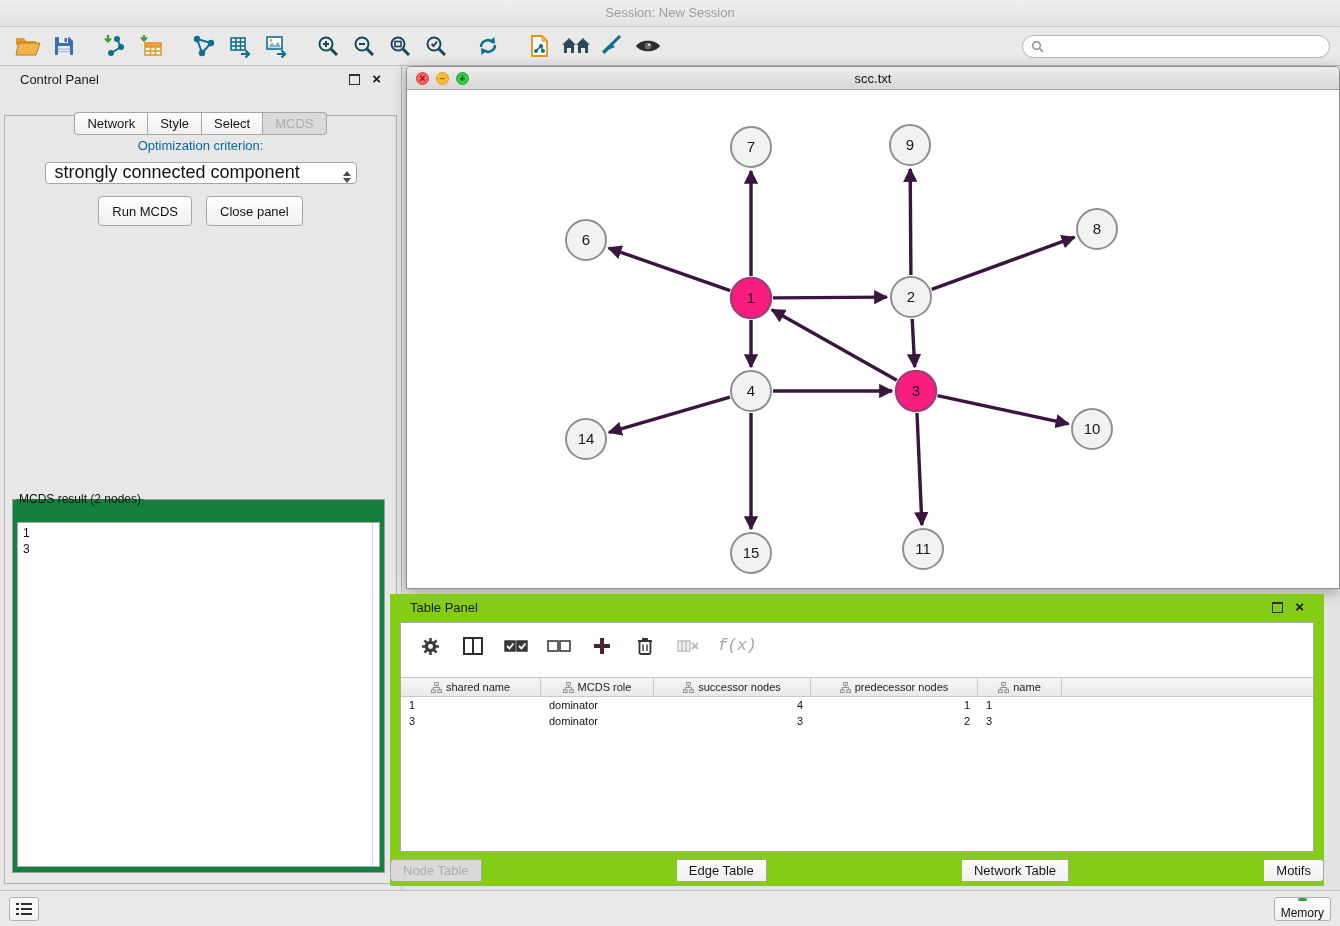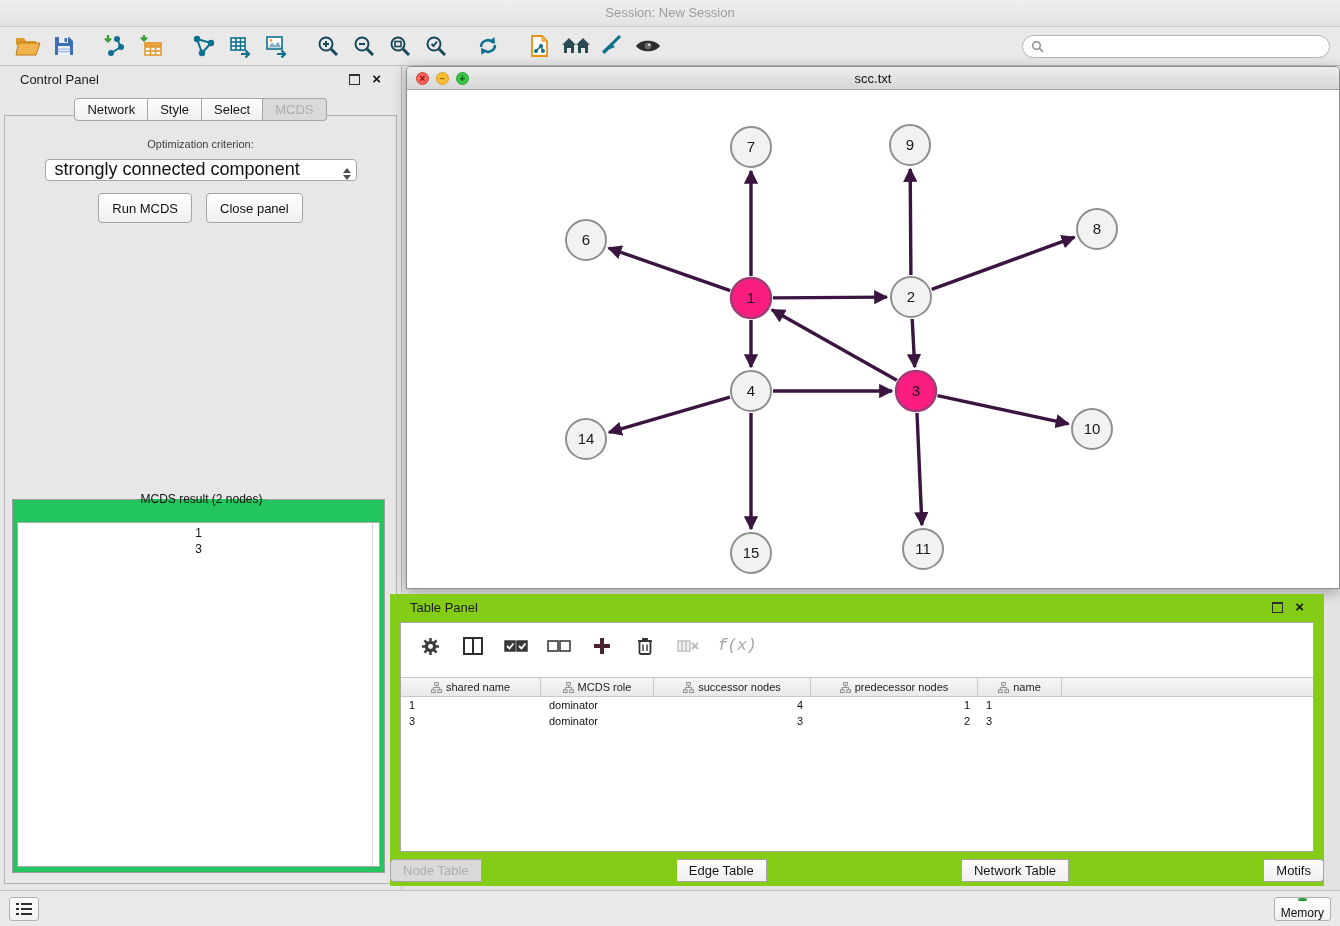--- a/index.html
+++ b/index.html
@@ -17,39 +17,39 @@
     border-radius:12px;display:flex;align-items:center;padding:0 8px;gap:5px;}
   #search-box input{border:none;outline:none;flex:1;font-size:12px;background:transparent;font-family:"Liberation Sans",sans-serif;}
   
   .panel-header{height:26px;display:flex;align-items:center;padding:0 20px;font-size:13px;color:#1c1c1c;}
   .panel-header .spacer{flex:1;}
   .float-btn{width:9px;height:8px;border:1px solid #2d2d2d;border-top:2px solid #2d2d2d;margin-right:12px;}
   .close-x{font-size:15px;font-weight:bold;color:#111;line-height:14px;}
   
   #control-panel{position:absolute;left:0;top:66px;width:402px;height:824px;background:#e7e7e7;
     border-right:1px solid #bdbdbd;box-sizing:border-box;}
-  #cp-tabs{display:flex;justify-content:center;margin-top:6px;position:relative;z-index:2;}
+  #cp-tabs{display:flex;justify-content:center;margin-top:20px;position:relative;z-index:2;}
   .cp-tab,.tp-tab{font-size:13px;padding:3px 12px;background:linear-gradient(#fdfdfd,#f0f0f0);
     border:1px solid #a6a6a6;border-left:none;color:#151515;line-height:15px;}
   .cp-tab:first-child,.tp-tab:first-child{border-left:1px solid #a6a6a6;border-radius:4px 0 0 4px;}
   .cp-tab:last-child,.tp-tab:last-child{border-radius:0 4px 4px 0;}
   .cp-tab.selected,.tp-tab.selected{background:#dadada;color:#aeaeae;}
   #cp-body{position:absolute;left:4px;right:4px;top:49px;bottom:6px;border:1px solid #b2b2b2;background:#e7e7e7;}
-  #opt-label{text-align:center;margin-top:22px;font-size:11px;color:#404040;}
+  #opt-label{text-align:center;margin-top:22px;font-size:13px;color:#0369a1;}
   #criterion-select{margin:9px auto 0;width:312px;height:22px;background:#fff;border:1px solid #a5a5a5;
     border-radius:4px;display:flex;align-items:flex-end;padding:0 5px 0 9px;box-sizing:border-box;font-size:18px;color:#111;}
   #criterion-select .val{flex:1;}
   .stepper{display:flex;flex-direction:column;align-items:center;gap:2px;}
   .tri-up{width:0;height:0;border-left:4px solid transparent;border-right:4px solid transparent;border-bottom:5px solid #4d4d4d;}
   .tri-down{width:0;height:0;border-left:4px solid transparent;border-right:4px solid transparent;border-top:5px solid #4d4d4d;}
   #cp-buttons{display:flex;justify-content:center;gap:14px;margin-top:12px;}
   .btn{font-size:13px;padding:3px 13px;height:22px;background:linear-gradient(#ffffff,#f0f0f0);
     border:1px solid #a5a5a5;border-radius:4px;color:#111;display:flex;align-items:center;}
   #result-box{position:absolute;left:7px;right:11px;top:376px;bottom:10px;border:1px solid #9e9e9e;
-    margin:0;padding:0;background:#22c55e;text-align:center;}
+    margin:0;padding:0;background:#15803d;}
   #result-box legend{font-size:12px;padding:0 3px;margin-left:3px;color:#111;}
   #result-lines{position:absolute;left:4px;right:4px;top:16px;bottom:5px;background:#fff;
     border:1px solid #ababab;font-size:12px;line-height:16px;padding:2px 5px;color:#111;}
   #result-lines::after{content:"";position:absolute;right:6px;top:0;bottom:0;width:1px;background:#d8d8d8;}
   
   #network-window{position:absolute;left:406px;top:66px;width:934px;height:523px;background:#fff;
     border:1px solid #8d8d8d;border-radius:5px 5px 0 0;box-sizing:border-box;box-shadow:0 3px 14px rgba(0,0,0,.3);}
   #nw-titlebar{height:22px;background:linear-gradient(#ededed,#d7d7d7);border-bottom:1px solid #a6a6a6;
     border-radius:4px 4px 0 0;position:relative;display:flex;align-items:center;justify-content:center;
     font-size:13px;color:#111;}

